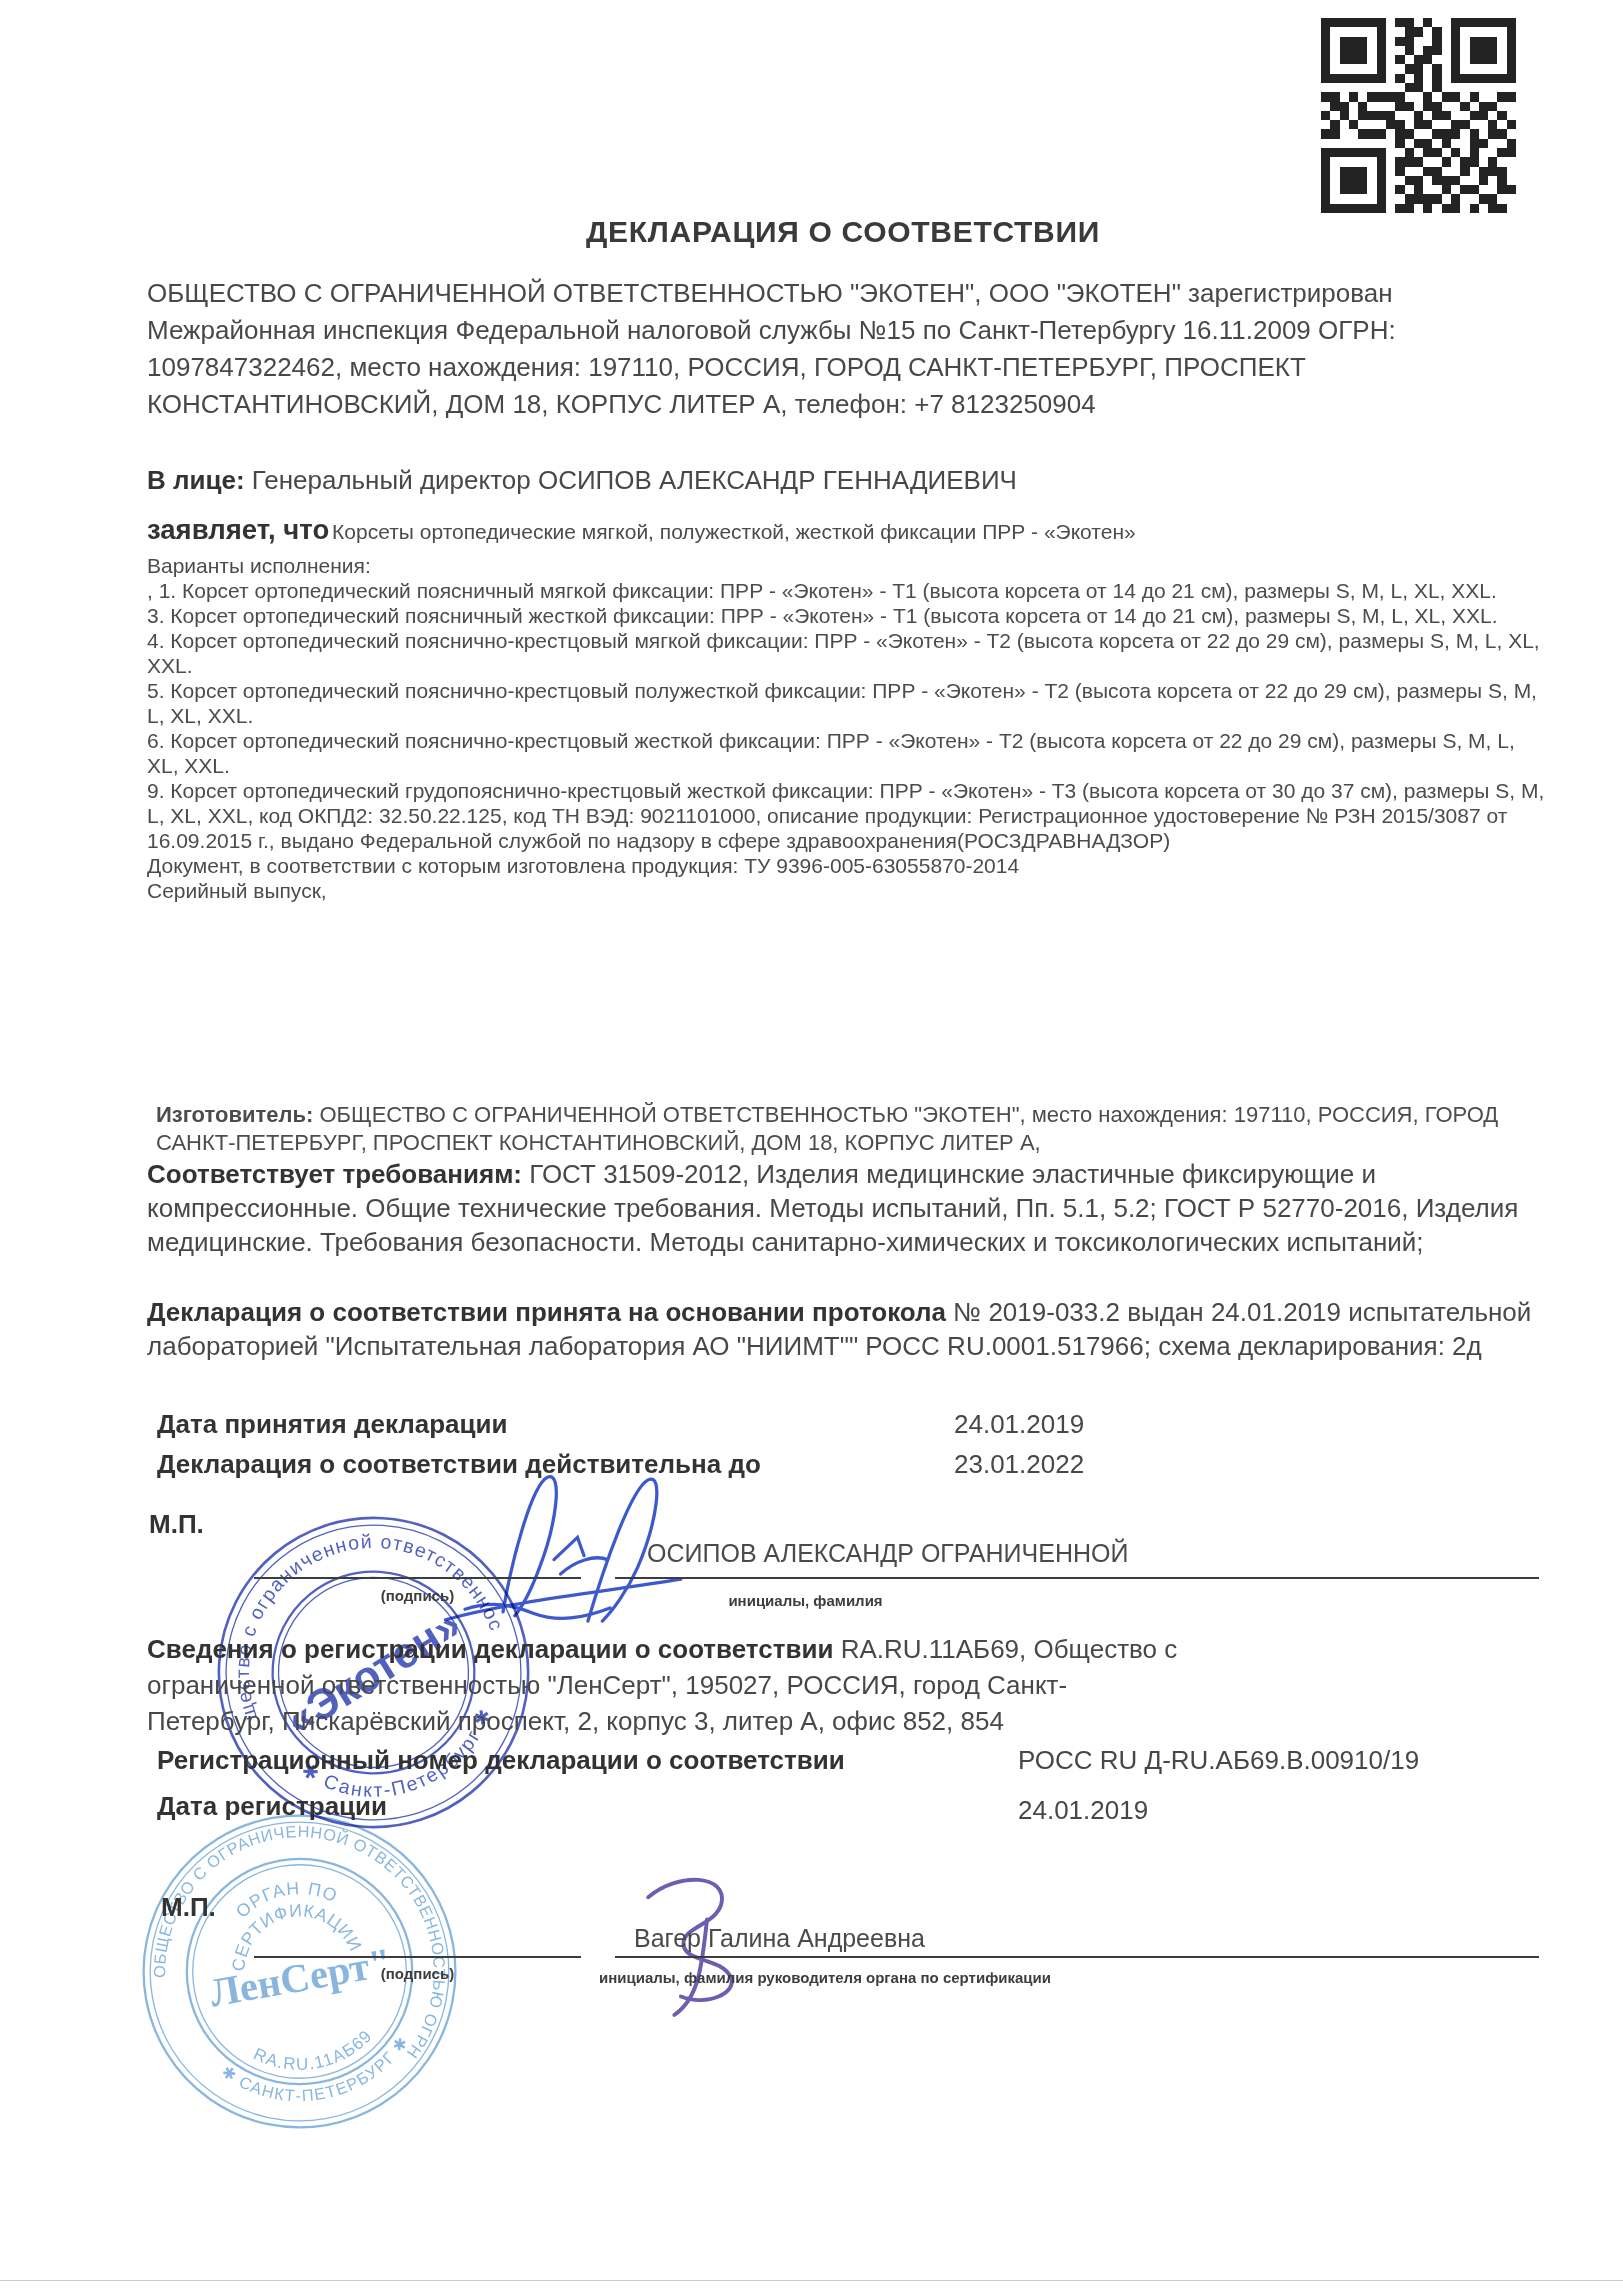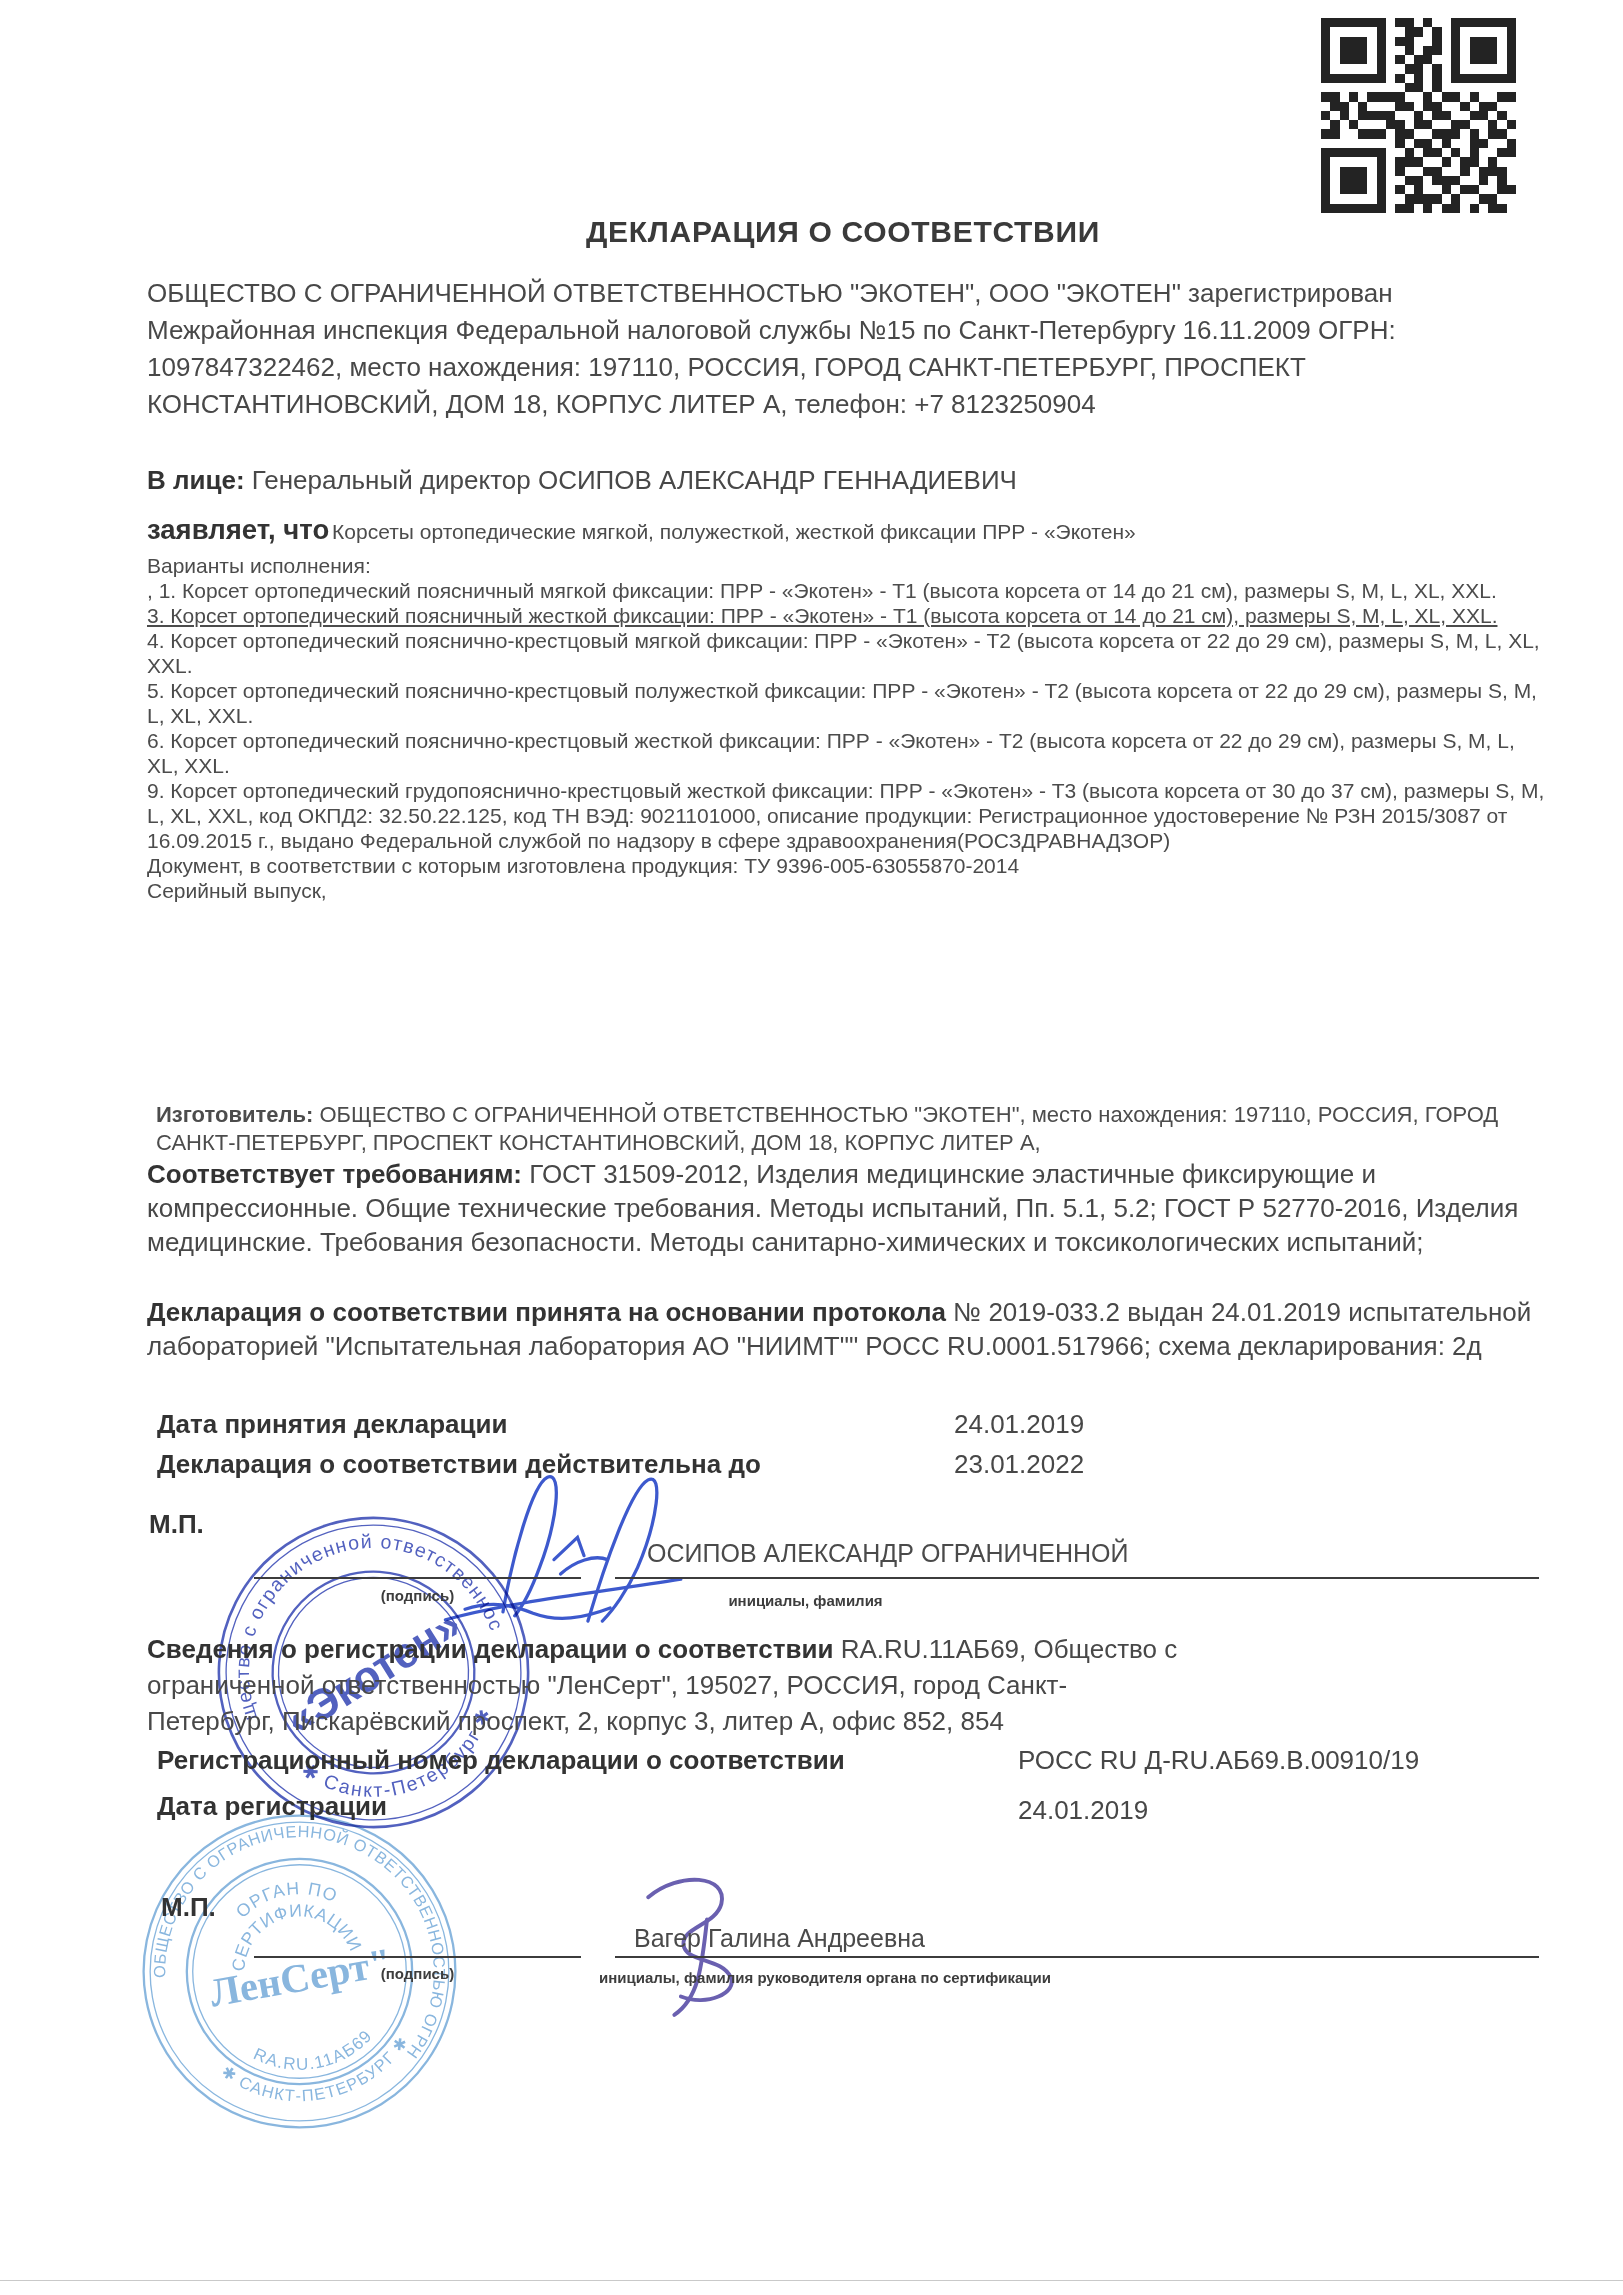--- a/index.html
+++ b/index.html
@@ -283,21 +283,21 @@
     <span>Генеральный директор ОСИПОВ АЛЕКСАНДР ГЕННАДИЕВИЧ</span>
   </div>
 
   <div class="abs" style="left:147px;top:514px;width:1401px;">
     <div style="margin-bottom:6.5px;">
       <span class="declare-lead">заявляет, что</span>
       <span class="declare-rest">Корсеты ортопедические мягкой, полужесткой, жесткой фиксации ПРР - «Экотен»</span>
     </div>
     <div class="small">Варианты исполнения:</div>
     <p class="small" style="margin:0;">, 1. Корсет ортопедический поясничный мягкой фиксации: ПРР - «Экотен» - Т1 (высота корсета от 14 до 21 см), размеры S, M, L, XL, XXL.</p>
-    <p class="small" style="margin:0;text-decoration:underline;">3. Корсет ортопедический поясничный жесткой фиксации: ПРР - «Экотен» - Т1 (высота корсета от 14 до 21 см), размеры S, M, L, XL, XXL.</p>
+    <p class="small" style="margin:0;">3. Корсет ортопедический поясничный жесткой фиксации: ПРР - «Экотен» - Т1 (высота корсета от 14 до 21 см), размеры S, M, L, XL, XXL.</p>
     <p class="small" style="margin:0;">4. Корсет ортопедический пояснично-крестцовый мягкой фиксации: ПРР - «Экотен» - Т2 (высота корсета от 22 до 29 см), размеры S, M, L, XL, XXL.</p>
     <p class="small" style="margin:0;">5. Корсет ортопедический пояснично-крестцовый полужесткой фиксации: ПРР - «Экотен» - Т2 (высота корсета от 22 до 29 см), размеры S, M, L, XL, XXL.</p>
     <p class="small" style="margin:0;">6. Корсет ортопедический пояснично-крестцовый жесткой фиксации: ПРР - «Экотен» - Т2 (высота корсета от 22 до 29 см), размеры S, M, L, XL, XXL.</p>
     <p class="small" style="margin:0;">9. Корсет ортопедический грудопояснично-крестцовый жесткой фиксации: ПРР - «Экотен» - Т3 (высота корсета от 30 до 37 см), размеры S, M, L, XL, XXL, код ОКПД2: 32.50.22.125, код ТН ВЭД: 9021101000, описание продукции: Регистрационное удостоверение № РЗН 2015/3087 от 16.09.2015 г., выдано Федеральной службой по надзору в сфере здравоохранения(РОСЗДРАВНАДЗОР)</p>
     <p class="small" style="margin:0;">Документ, в соответствии с которым изготовлена продукция: ТУ 9396-005-63055870-2014</p>
     <p class="small" style="margin:0;">Серийный выпуск,</p>
   </div>
 
   <div class="abs midtext" style="left:156px;top:1101px;width:1401px;">
     <b>Изготовитель:</b>

